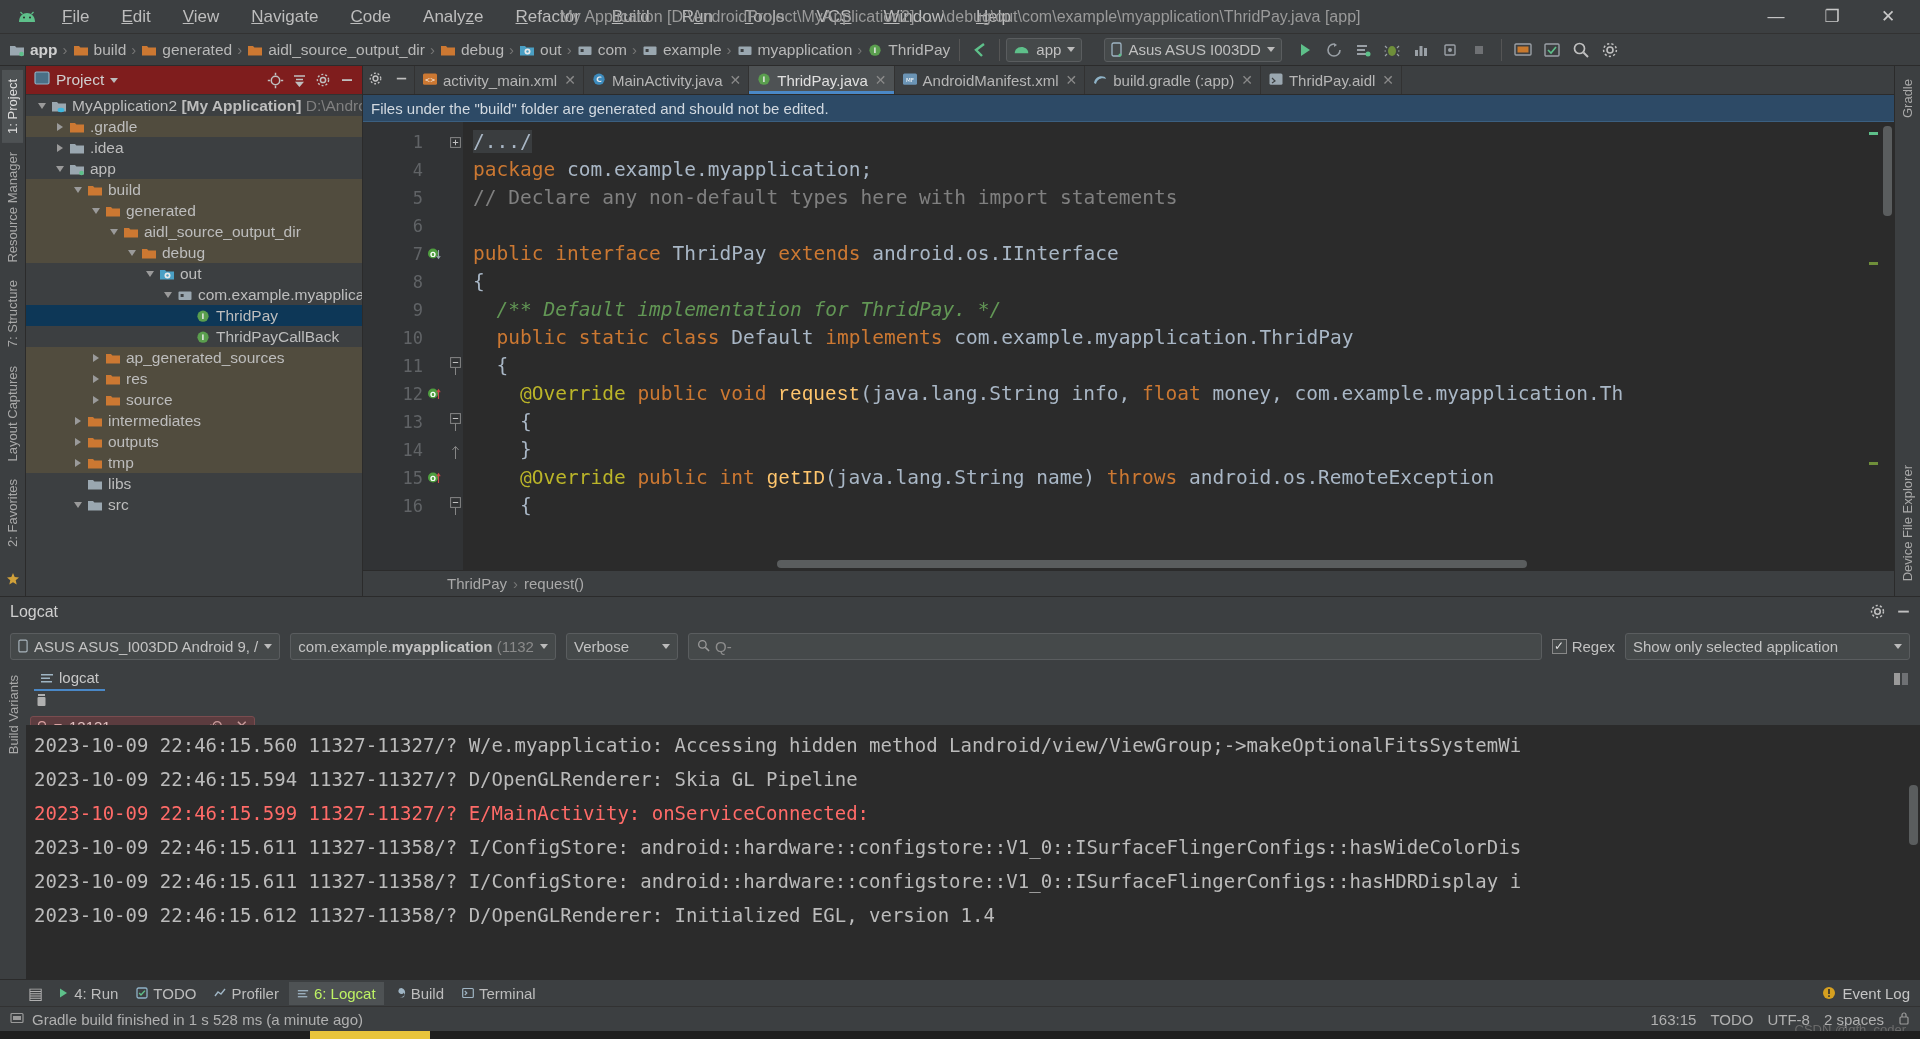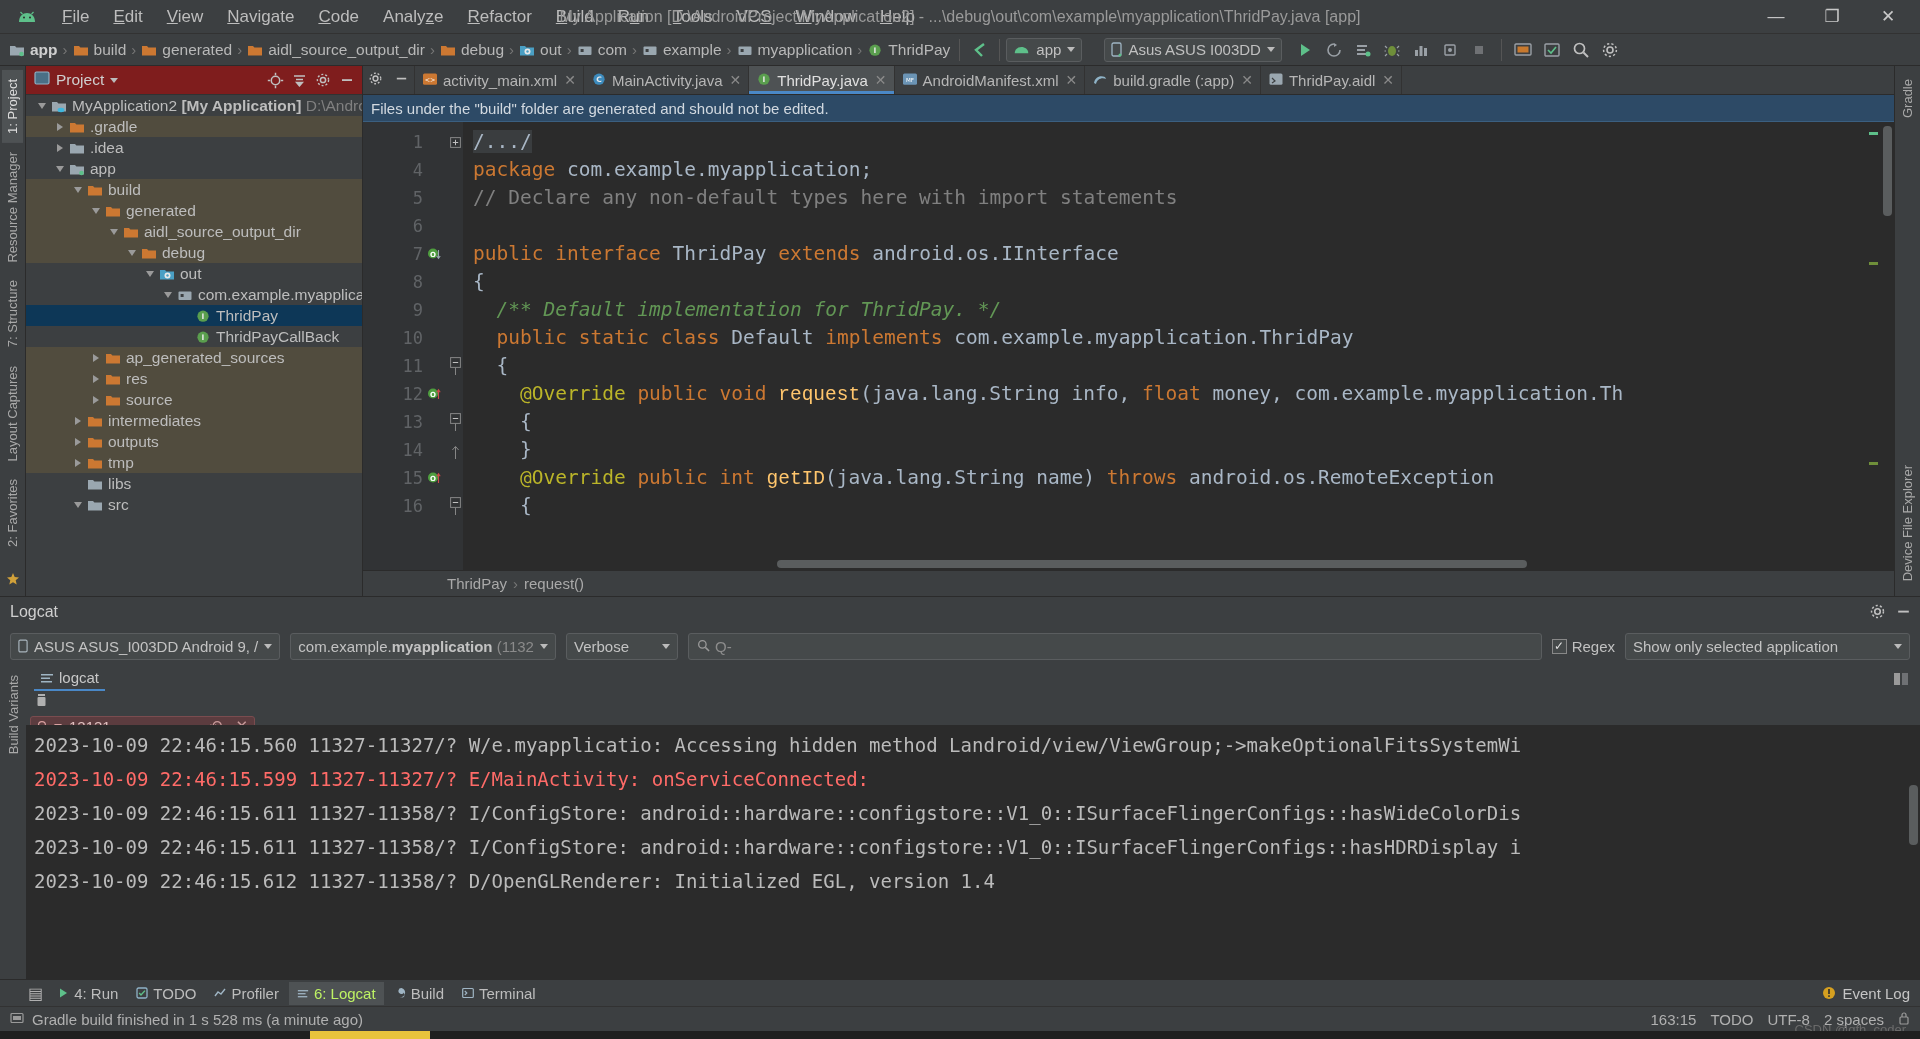--- a/index.html
+++ b/index.html
@@ -11,21 +11,21 @@
     color: #bbbbbb;
   }
   #app { width: 1920px; height: 1039px; position: relative; display: flex; flex-direction: column;
          transform-origin: 0 0; }
 
   
   .titlebar { height: 34px; background: #3c3f41; display: flex; align-items: center;
               border-bottom: 1px solid #323232; flex: 0 0 34px; position: relative; }
   .droid-logo { width: 26px; margin-left: 14px; display: flex; justify-content: center; }
   .droid-logo svg { display:block; }
-  .menu { display: flex; align-items: center; margin-left: 10px; gap: 0px; }
+  .menu { display: flex; align-items: center; margin-left: 10px; gap: 8px; }
   .menu-item { font-size: 17px; color: #bdbdbd; padding: 3px 12px; cursor: default; white-space: nowrap; }
   .menu-item u { text-decoration: underline; }
   .win-title { position: absolute; left: 0; right: 0; text-align: center; font-size: 16px;
                color: #9a9a9a; pointer-events: none; }
   .win-btns { margin-left: auto; display: flex; align-items: center; gap: 0px; padding-right: 4px; }
   .win-btn { width: 56px; height: 33px; display: flex; align-items: center; justify-content: center;
              color: #c8c8c8; font-size: 17px; }
 
   
   .navbar { height: 32px; background: #3c3f41; display: flex; align-items: center;
@@ -1029,20 +1029,21 @@
           <span style="color:#5a9ad0;font-size:15px;">?</span>
           <span class="nomatch">No matches</span>
           <div class="fbtn" style="margin-left:auto;">✕</div>
         </div>
 
         <div class="logarea" id="logarea">
           <div class="scroll-v" style="background:transparent;">
             <div class="scroll-thumb" style="top:60px;height:60px;"></div>
           </div>
         <div class="logline clip">2023-10-09 22:46:15.560 11327-11327/? W/e.myapplicatio: Accessing hidden method Landroid/view/ViewGroup;-&gt;makeOptionalFitsSystemWi</div>
+            <div class="logline clip">2023-10-09 22:46:15.594 11327-11327/? D/OpenGLRenderer: Skia GL Pipeline</div>
             <div class="logline clip err">2023-10-09 22:46:15.599 11327-11327/? E/MainActivity: onServiceConnected:</div>
             <div class="logline clip">2023-10-09 22:46:15.611 11327-11358/? I/ConfigStore: android::hardware::configstore::V1_0::ISurfaceFlingerConfigs::hasWideColorDis</div>
             <div class="logline clip">2023-10-09 22:46:15.611 11327-11358/? I/ConfigStore: android::hardware::configstore::V1_0::ISurfaceFlingerConfigs::hasHDRDisplay i</div>
             <div class="logline clip">2023-10-09 22:46:15.612 11327-11358/? D/OpenGLRenderer: Initialized EGL, version 1.4</div>
           </div>
       </div>
     </div>
   </div>
 
   <div class="btabs">

